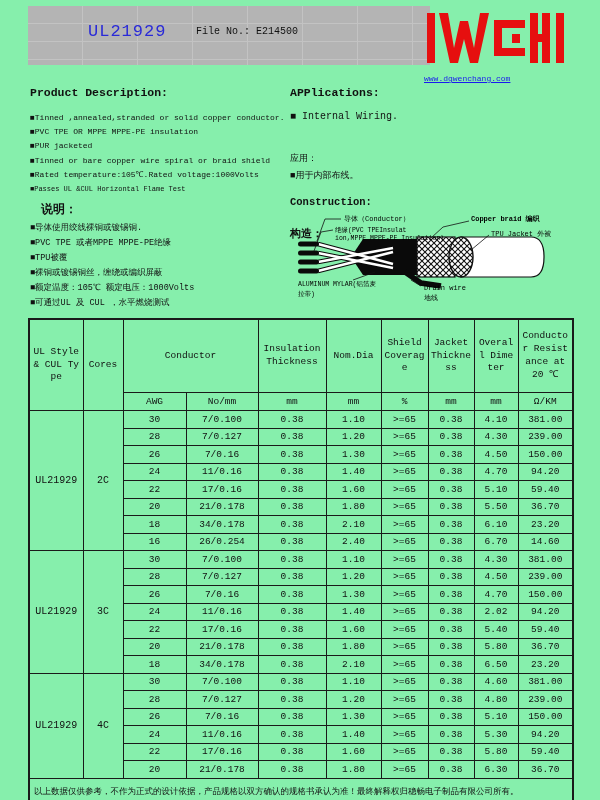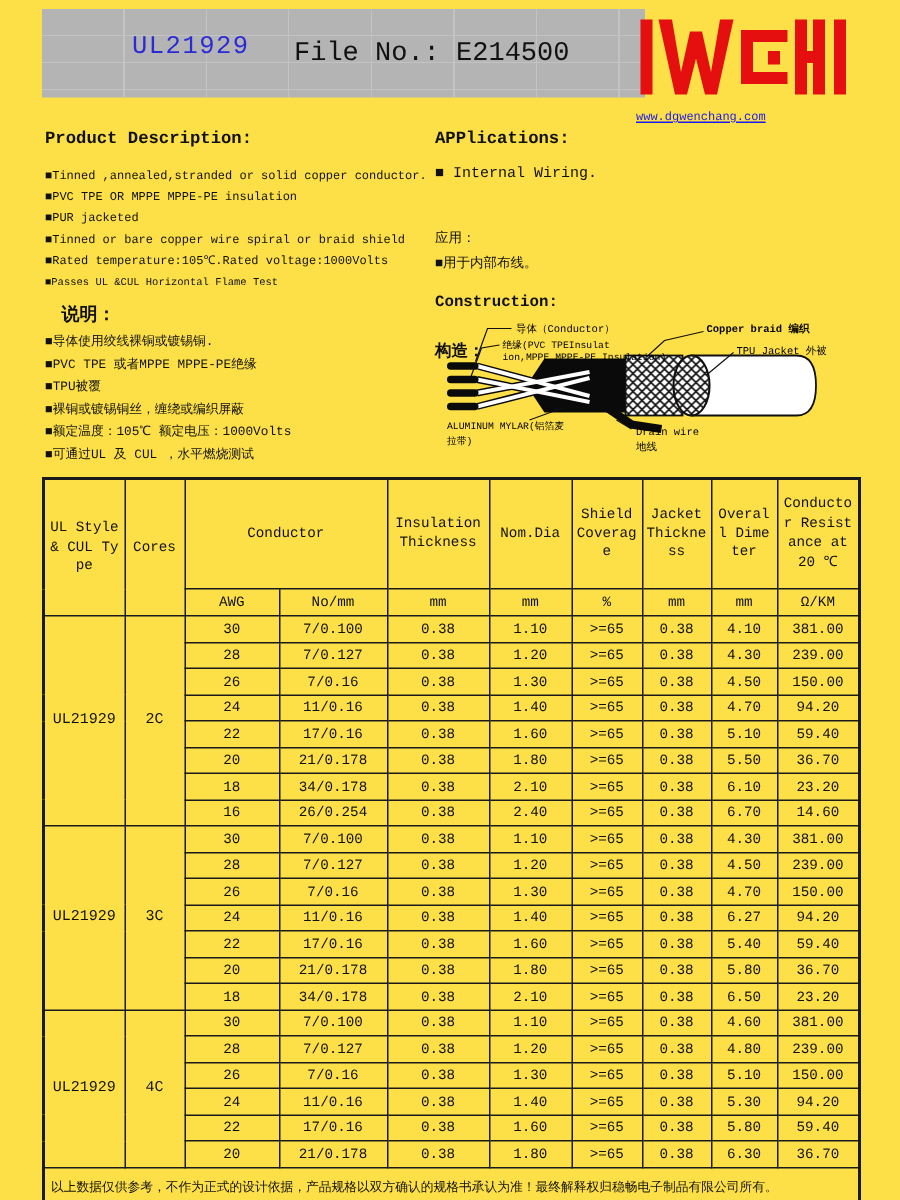--- a/index.html
+++ b/index.html
@@ -1,31 +1,31 @@
 <!DOCTYPE html>
 <html><head>
 <meta charset="utf-8">
 <style>
   html,body { margin:0; padding:0; background:#ffffff; }
   .page {
-    position:relative; width:600px; height:800px; background:#fde047;
+    position:relative; width:600px; height:800px; background:#86efac;
     font-family:"Liberation Mono","DejaVu Sans Mono",monospace; color:#111;
     overflow:hidden;
   }
 
   
   .header-bar {
     position:absolute; left:28px; top:6px; width:402px; height:59px;
     background:#b4b4b4;
     background-image:
       repeating-linear-gradient(to right, transparent 0, transparent 54px, #c3c3c3 54px, #c3c3c3 55px),
       repeating-linear-gradient(to bottom, transparent 0, transparent 17px, #c3c3c3 17px, #c3c3c3 18px);
   }
   .bar-title { position:absolute; left:60px; top:16px; font-size:17px; color:#2a2ad8; letter-spacing:1px; }
-  .bar-fileno { position:absolute; left:168px; top:20px; font-size:18px; color:#111; }
+  .bar-fileno { position:absolute; left:168px; top:20px; font-size:10px; color:#111; }
   .logo-wrap { position:absolute; left:424px; top:8px; width:152px; height:74px; }
   .logo-link { display:block; margin-top:1px; font-size:8px; color:#1a1aee; text-decoration:underline; cursor:pointer; }
 
   
   .col-left  { position:absolute; left:30px;  top:86px; width:262px; }
   .col-right { position:absolute; left:290px; top:86px; width:290px; }
   .sec-title { font-size:11.5px; font-weight:bold; margin:0 0 12px 0; }
   .en-items div { font-size:8px; line-height:14.2px; white-space:nowrap; }
   .en-items div.small { font-size:7px; }
   .cn-title { font-size:12px; font-weight:bold; margin:5px 0 3px 11px; }
@@ -319,21 +319,21 @@
           <td>4.70</td>
           <td>150.00</td>
         </tr>
         <tr>
           <td>24</td>
           <td>11/0.16</td>
           <td>0.38</td>
           <td>1.40</td>
           <td>&gt;=65</td>
           <td>0.38</td>
-          <td>6.27</td>
+          <td>2.02</td>
           <td>94.20</td>
         </tr>
         <tr>
           <td>22</td>
           <td>17/0.16</td>
           <td>0.38</td>
           <td>1.60</td>
           <td>&gt;=65</td>
           <td>0.38</td>
           <td>5.40</td>

